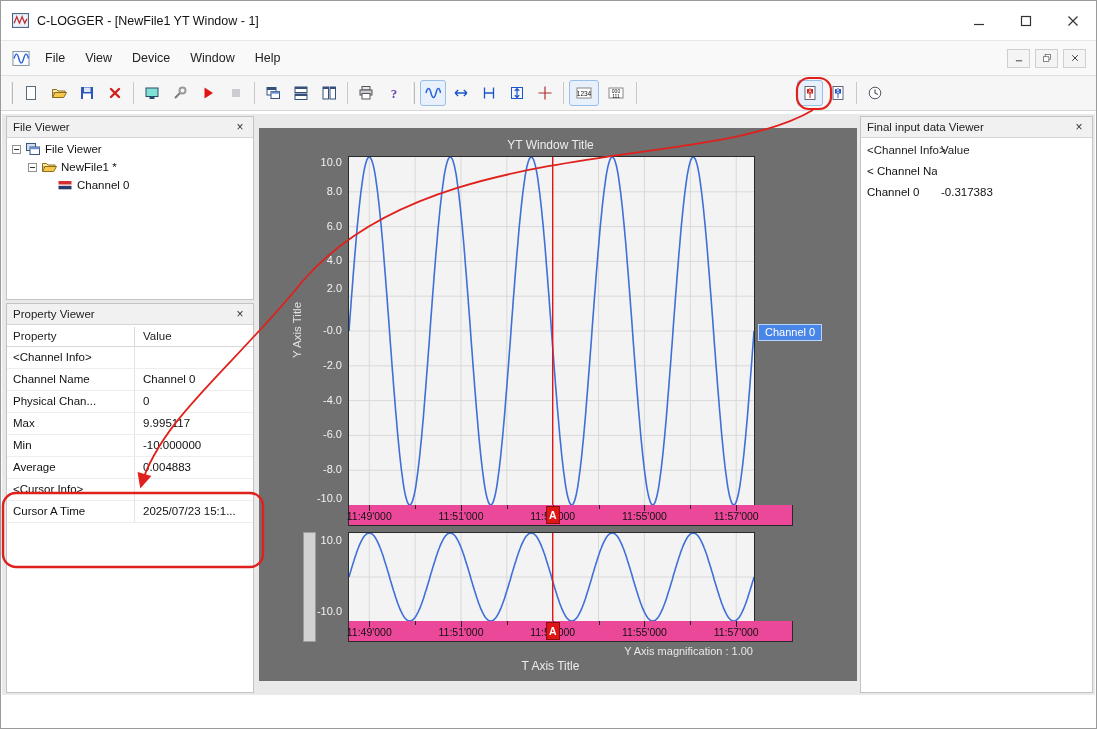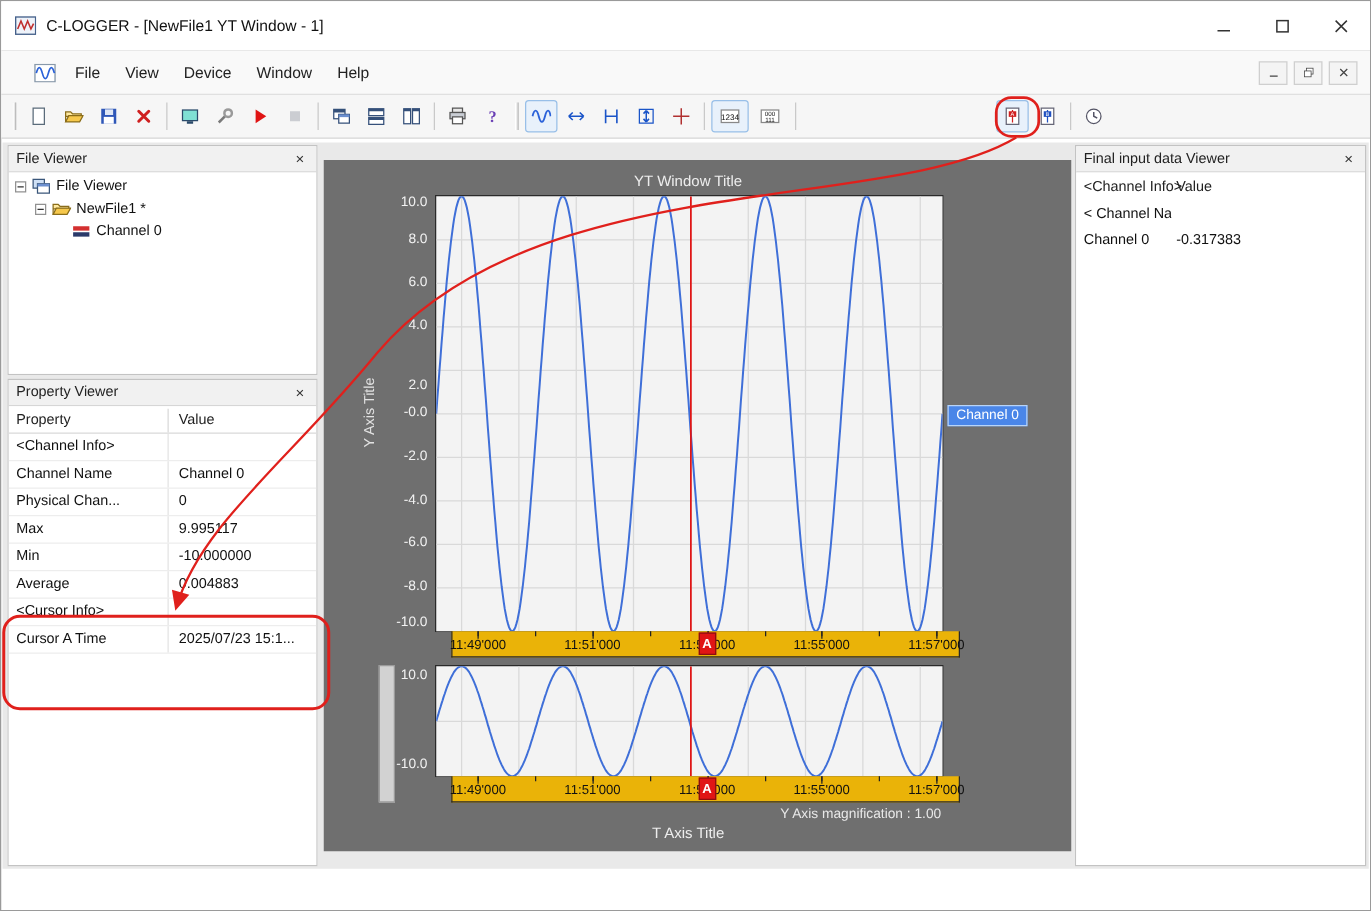--- a/index.html
+++ b/index.html
@@ -4,21 +4,21 @@
 <style>
 *{box-sizing:border-box;margin:0;padding:0}
 html,body{width:1097px;height:729px}
 body{font-family:"Liberation Sans",sans-serif;background:#fff;position:relative;overflow:hidden;font-size:12px;color:#111}
 .window{position:absolute;inset:0;border:1px solid #9a9a9a;background:#fff}
 .titlebar{height:40px;display:flex;align-items:center;padding-left:11px;background:#fff;border-bottom:1px solid #e8e8e8}
 .app-icon{width:17px;height:17px;display:inline-flex}
 .title-text{margin-left:8px;font-size:12.5px;color:#111}
 .win-controls{margin-left:auto;display:flex;height:100%}
 .wbtn{width:47px;display:flex;align-items:center;justify-content:center}
-.menubar{height:35px;display:flex;align-items:center;background:#f9f9f9;border-bottom:1px solid #e0e0e0;padding-left:22px}
+.menubar{height:35px;display:flex;align-items:center;background:#f9f9f9;border-bottom:1px solid #e0e0e0;padding-left:7px}
 .menu-appicon{width:18px;height:15px;margin:0 5px 0 4px;display:inline-flex}
 #menu-items{display:flex;height:100%}
 .menu-item{padding:0 10px;display:flex;align-items:center;font-size:12.5px;color:#222}
 .mdi-controls{margin-left:auto;display:flex;gap:5px;margin-right:10px}
 .mdibtn{width:23px;height:19px;border:1px solid #cfcfcf;background:#f4f4f4;display:flex;align-items:center;justify-content:center}
 .toolbar{height:35px;display:flex;align-items:center;background:#f6f6f6;border-bottom:1px solid #d6d6d6;padding-left:5px}
 .tb-grip{width:3px;height:22px;margin:0 4px;border-left:1px solid #fff;border-right:1px solid #bdbdbd;background:#e8e8e8;flex:none}
 .tb-sep{width:1px;height:22px;background:#c9c9c9;margin:0 4px;flex:none}
 .tb-group{display:flex;align-items:center}
 .tb-group[data-name="toolbar-group-cursor-group"]{margin-left:155px}
@@ -47,21 +47,21 @@
 .prop-row .c2{flex:1;padding:4px 0 0 8px;white-space:nowrap;overflow:hidden}
 .center{flex:1;margin:14px 3px;background:#6f6f6f;position:relative;overflow:hidden}
 .yt-title{position:absolute;left:89px;width:405px;top:10px;text-align:center;color:#ededed;font-size:12px}
 .y-axis-title{position:absolute;left:30px;top:28px;height:348px;width:15px;writing-mode:vertical-rl;transform:rotate(180deg);display:flex;align-items:center;justify-content:center;color:#e2e2e2;font-size:11.5px}
 .yticks{position:absolute;left:48px;top:28px;width:38px;height:348px}
 .ylab{position:absolute;right:3px;height:12px;line-height:12px;color:#f2f2f2;font-size:11px;white-space:nowrap}
 .plotbox{position:absolute;left:89px;background:#f3f3f3;border:1px solid #2a2a2a}
 .main-plotbox{top:28px;width:407px;height:350px}
 .ov-plotbox{top:404px;width:407px;height:90px}
 svg.plot{display:block}
-.strip{position:absolute;left:102px;width:407px;height:21px;background:#eab308;border:1px solid #2a2a2a;border-top:none}
+.strip{position:absolute;left:89px;width:445px;height:21px;background:#ec4899;border:1px solid #2a2a2a;border-top:none}
 .main-strip{top:377px}
 .ov-strip{top:493px}
 .stick{position:absolute;top:0;width:1px;height:4px;background:#222}
 .stick.major{height:6px}
 .slab{position:absolute;top:5px;transform:translateX(-50%);font-size:10.5px;color:#111;white-space:nowrap}
 .aflag{position:absolute;top:1px;transform:translateX(-50%);width:14px;height:18px;background:#e01515;border:1px solid #8c0f0f;color:#fff;font-size:10.5px;font-weight:bold;text-align:center;line-height:16px;z-index:3}
 .channel-flag{position:absolute;left:499px;top:196px;height:17px;background:#4a86e8;border:1px solid #b8d4f8;color:#fff;font-size:11px;line-height:15px;padding:0 6px;white-space:nowrap}
 .ov-scroll{position:absolute;left:44px;top:404px;width:13px;height:110px;background:#d2d2d2;border:1px solid #9b9b9b}
 .ov-ytick{position:absolute;left:48px;width:38px;text-align:right;padding-right:3px;color:#f2f2f2;font-size:11px}
 .ov-ytick.top{top:406px}
@@ -454,21 +454,21 @@
     </div>
 
     <div class="center" data-name="yt-child-window">
       <div class="yt-title" data-name="yt-window-title">YT Window Title</div>
       <div class="y-axis-title" data-name="y-axis-title">Y Axis Title</div>
       <div class="yticks" id="main-yticks" data-name="y-axis-ticks">
           <div class="ylab" data-name="y-tick-label" style="top: 0px;">10.0</div>
           <div class="ylab" data-name="y-tick-label" style="top: 28.8px;">8.0</div>
           <div class="ylab" data-name="y-tick-label" style="top: 63.6px;">6.0</div>
           <div class="ylab" data-name="y-tick-label" style="top: 98.4px;">4.0</div>
-          <div class="ylab" data-name="y-tick-label" style="top: 146px;">2.0</div>
+          <div class="ylab" data-name="y-tick-label" style="top: 126px;">2.0</div>
           <div class="ylab" data-name="y-tick-label" style="top: 168px;">-0.0</div>
           <div class="ylab" data-name="y-tick-label" style="top: 202.8px;">-2.0</div>
           <div class="ylab" data-name="y-tick-label" style="top: 237.6px;">-4.0</div>
           <div class="ylab" data-name="y-tick-label" style="top: 272.4px;">-6.0</div>
           <div class="ylab" data-name="y-tick-label" style="top: 307.2px;">-8.0</div>
           <div class="ylab" data-name="y-tick-label" style="top: 336px;">-10.0</div>
         </div>
       <div class="plotbox main-plotbox" data-name="main-plot-area">
         <svg class="plot" id="main-plot" width="405" height="348">
             <line x1="20.3" y1="0" x2="20.3" y2="348" stroke="#d9d9d9"></line>

